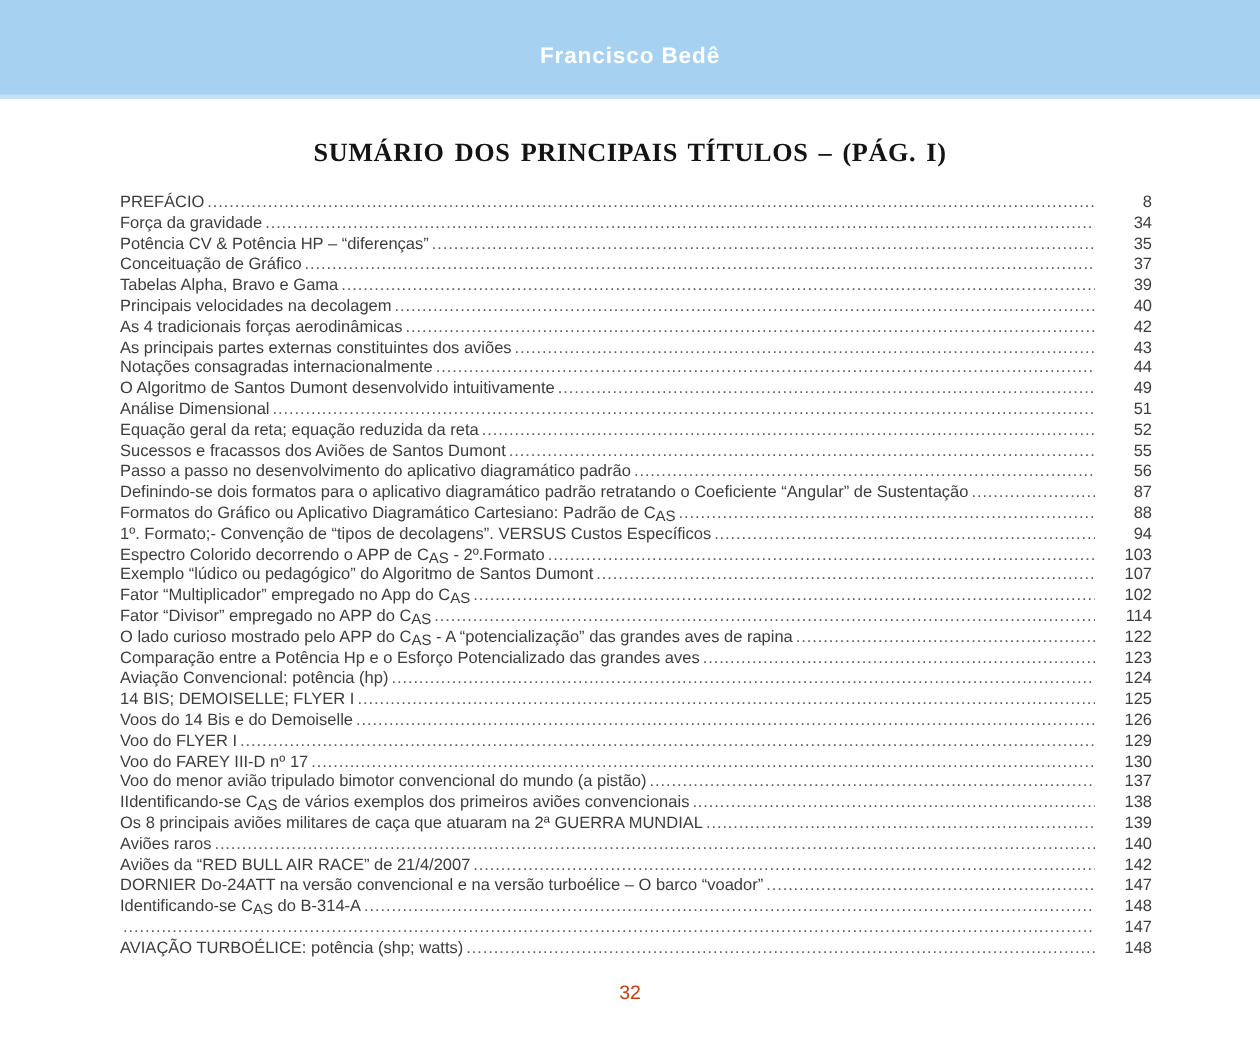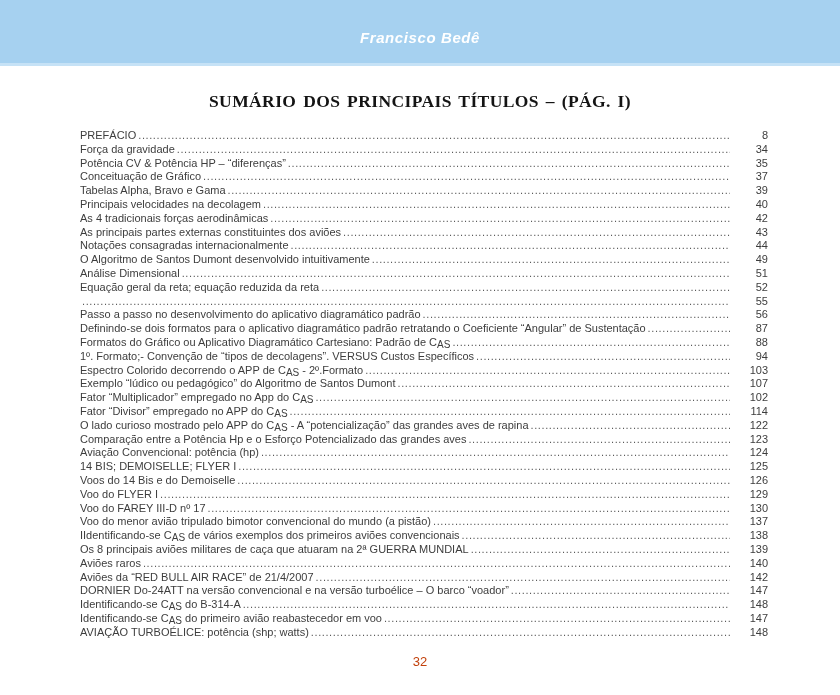--- a/index.html
+++ b/index.html
@@ -13,21 +13,20 @@
   }
   .band {
     height: 66px;
     background: #a6d1f0;
     border-bottom: 3px solid #c6e2f6;
     display: flex; align-items: center; justify-content: center;
   }
   .band .author {
     color: #ffffff;
     font-weight: bold;
-    font-style: italic;
     font-size: 15px;
     letter-spacing: 0.6px;
     padding-top: 12px;
   }
   .doc-title {
     text-align: center;
     margin-top: 25px;
     font-family: "Liberation Serif", serif;
     font-weight: bold;
     font-size: 17.5px;
@@ -144,20 +143,21 @@
     <span class="pagenum">51</span>
   </div>
 
   <div class="toc-row">
     <span class="toc-label">Equação geral da reta; equação reduzida da reta</span>
     <span class="leader">................................................................................................................................................................................................................................................................................................................................................................................................................</span>
     <span class="pagenum">52</span>
   </div>
 
   <div class="toc-row">
+    <span class="toc-label">Sucessos e fracassos dos Aviões de Santos Dumont</span>
     <span class="leader">................................................................................................................................................................................................................................................................................................................................................................................................................</span>
     <span class="pagenum">55</span>
   </div>
 
   <div class="toc-row">
     <span class="toc-label">Passo a passo no desenvolvimento do aplicativo diagramático padrão</span>
     <span class="leader">................................................................................................................................................................................................................................................................................................................................................................................................................</span>
     <span class="pagenum">56</span>
   </div>
 
@@ -281,21 +281,20 @@
     <span class="pagenum">147</span>
   </div>
 
   <div class="toc-row">
     <span class="toc-label">Identificando-se C<sub>AS</sub> do B-314-A </span>
     <span class="leader">................................................................................................................................................................................................................................................................................................................................................................................................................</span>
     <span class="pagenum">148</span>
   </div>
 
   <div class="toc-row">
-    <span class="toc-label">Identificando-se C<sub>AS</sub> do primeiro avião reabastecedor em voo </span>
     <span class="leader">................................................................................................................................................................................................................................................................................................................................................................................................................</span>
     <span class="pagenum">147</span>
   </div>
 
   <div class="toc-row">
     <span class="toc-label">AVIAÇÃO TURBOÉLICE: potência (shp; watts)</span>
     <span class="leader">................................................................................................................................................................................................................................................................................................................................................................................................................</span>
     <span class="pagenum">148</span>
   </div>
 </div>

